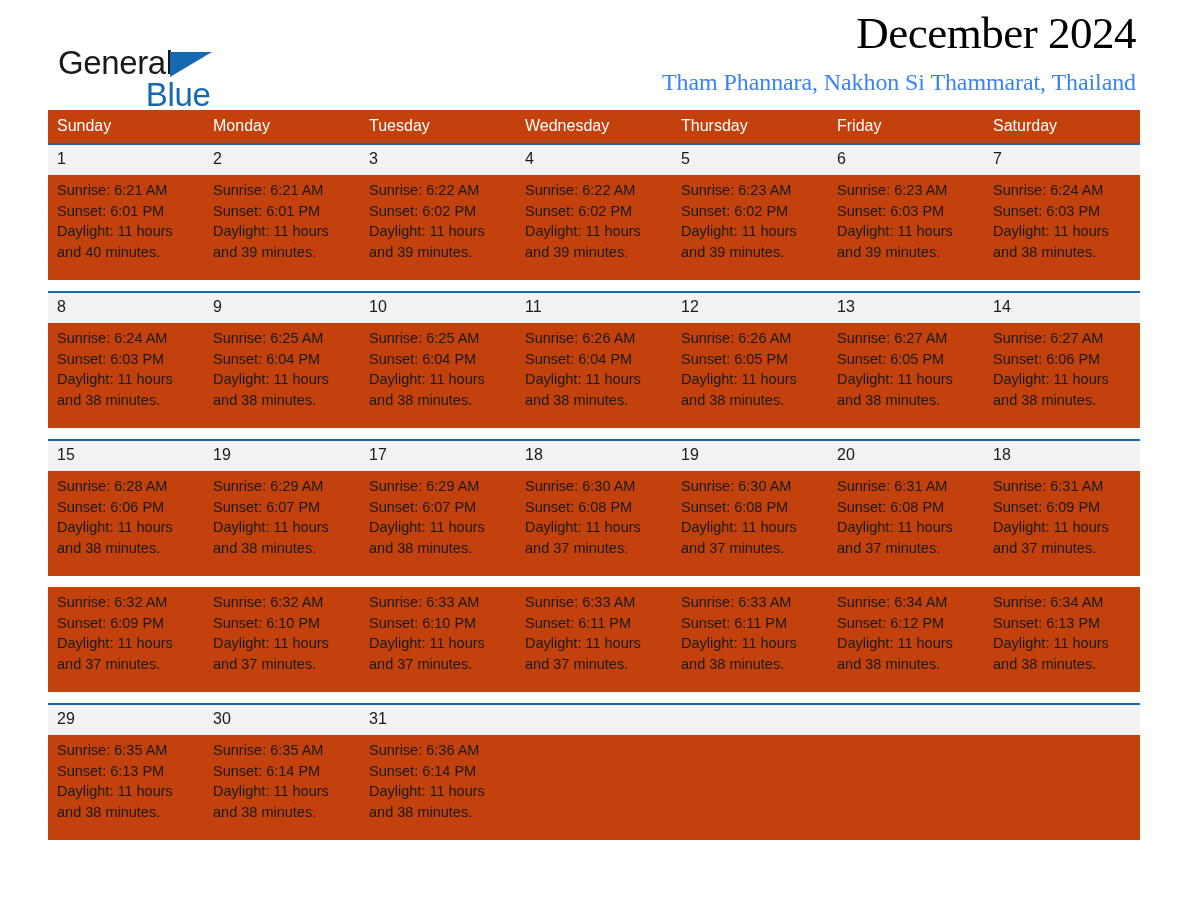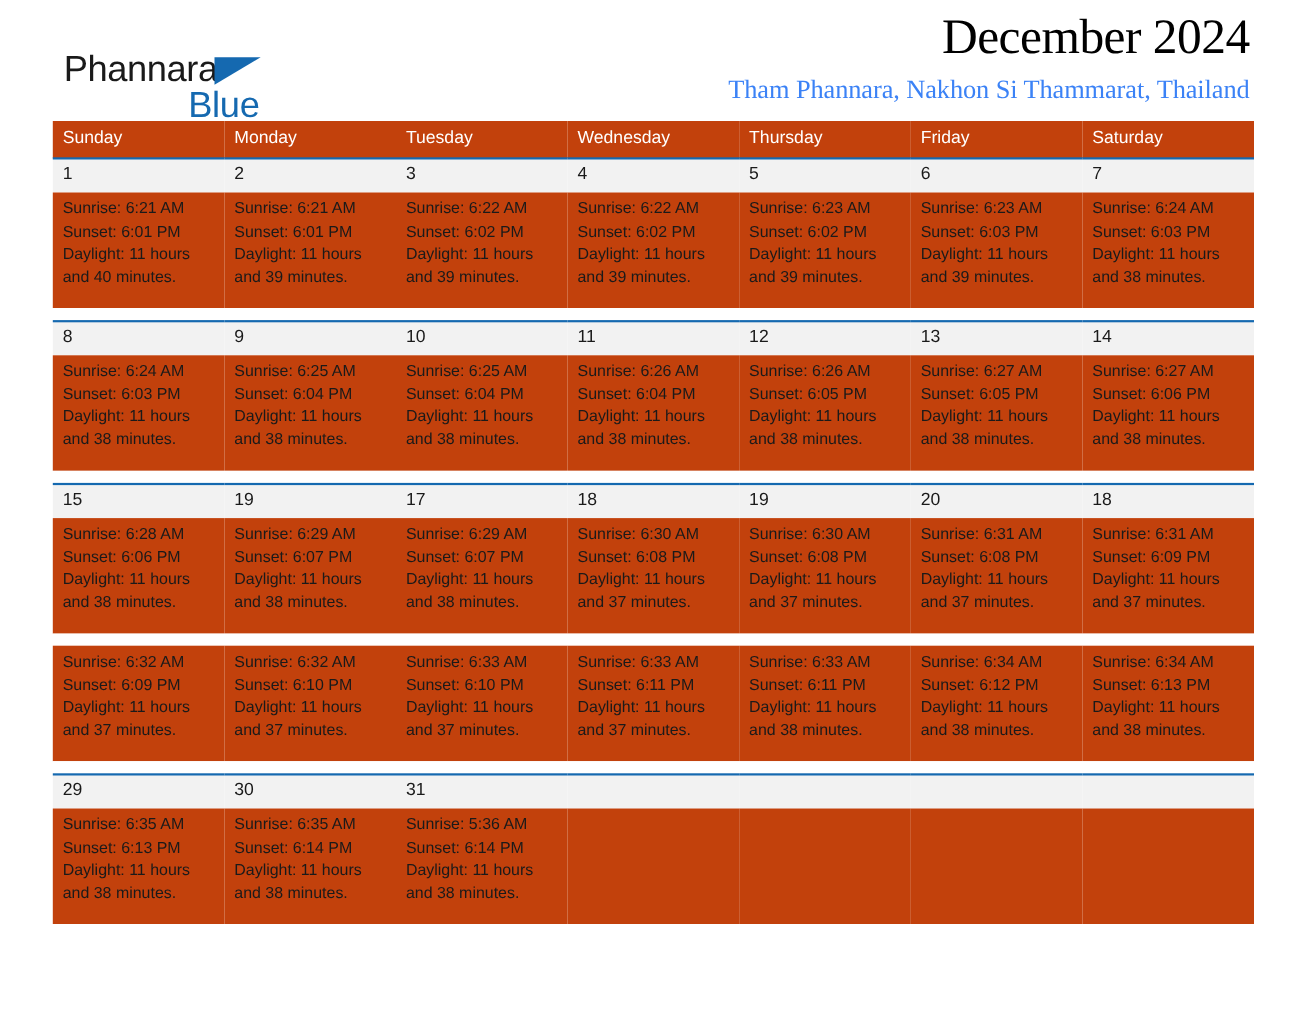--- a/index.html
+++ b/index.html
@@ -128,21 +128,21 @@
   }
 </style>
 </head>
 <body>
 
 <div class="page">
 
   <div class="header">
 
     <div class="brand">
-      <span class="brand-row1"><span>Phannara</span><span class="brand-triangle"></span></span>
+      <span class="brand-row1"><span>General</span><span class="brand-triangle"></span></span>
       <span class="brand-row2">Blue</span>
     </div>
 
     <div class="title-block">
       <div class="month-title">December 2024</div>
       <div class="location-title">Tham Phannara, Nakhon Si Thammarat, Thailand</div>
     </div>
 
   </div>
 
@@ -395,21 +395,21 @@
             <span class="line">Daylight: 11 hours</span>
             <span class="line">and 38 minutes.</span>
           </td>
         <td>
             <span class="line">Sunrise: 6:35 AM</span>
             <span class="line">Sunset: 6:14 PM</span>
             <span class="line">Daylight: 11 hours</span>
             <span class="line">and 38 minutes.</span>
           </td>
         <td>
-            <span class="line">Sunrise: 5:36 AM</span>
+            <span class="line">Sunrise: 6:36 AM</span>
             <span class="line">Sunset: 6:14 PM</span>
             <span class="line">Daylight: 11 hours</span>
             <span class="line">and 38 minutes.</span>
           </td>
         <td></td>
         <td></td>
         <td></td>
         <td></td>
       </tr>
 

